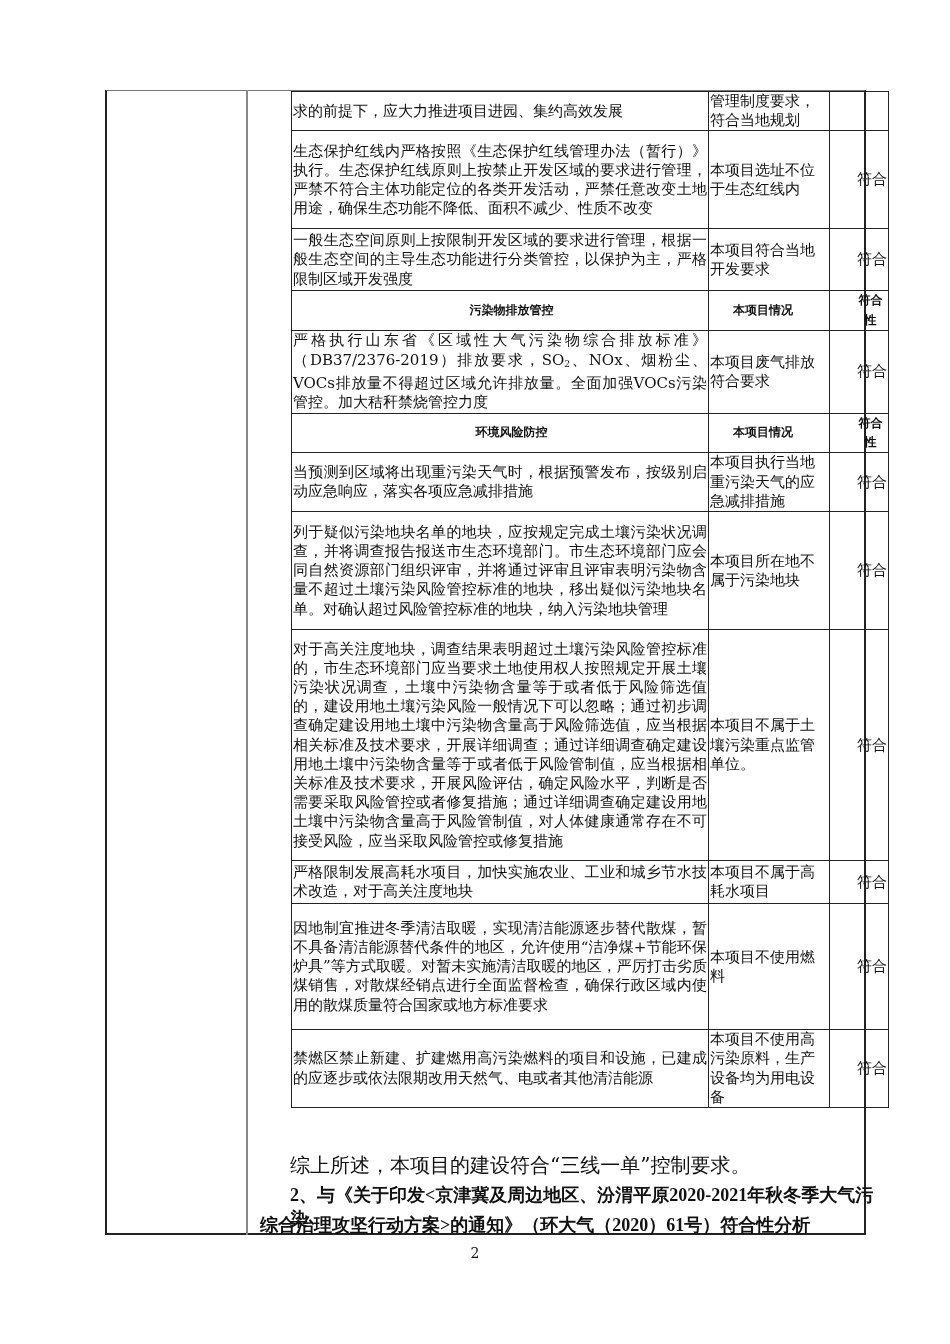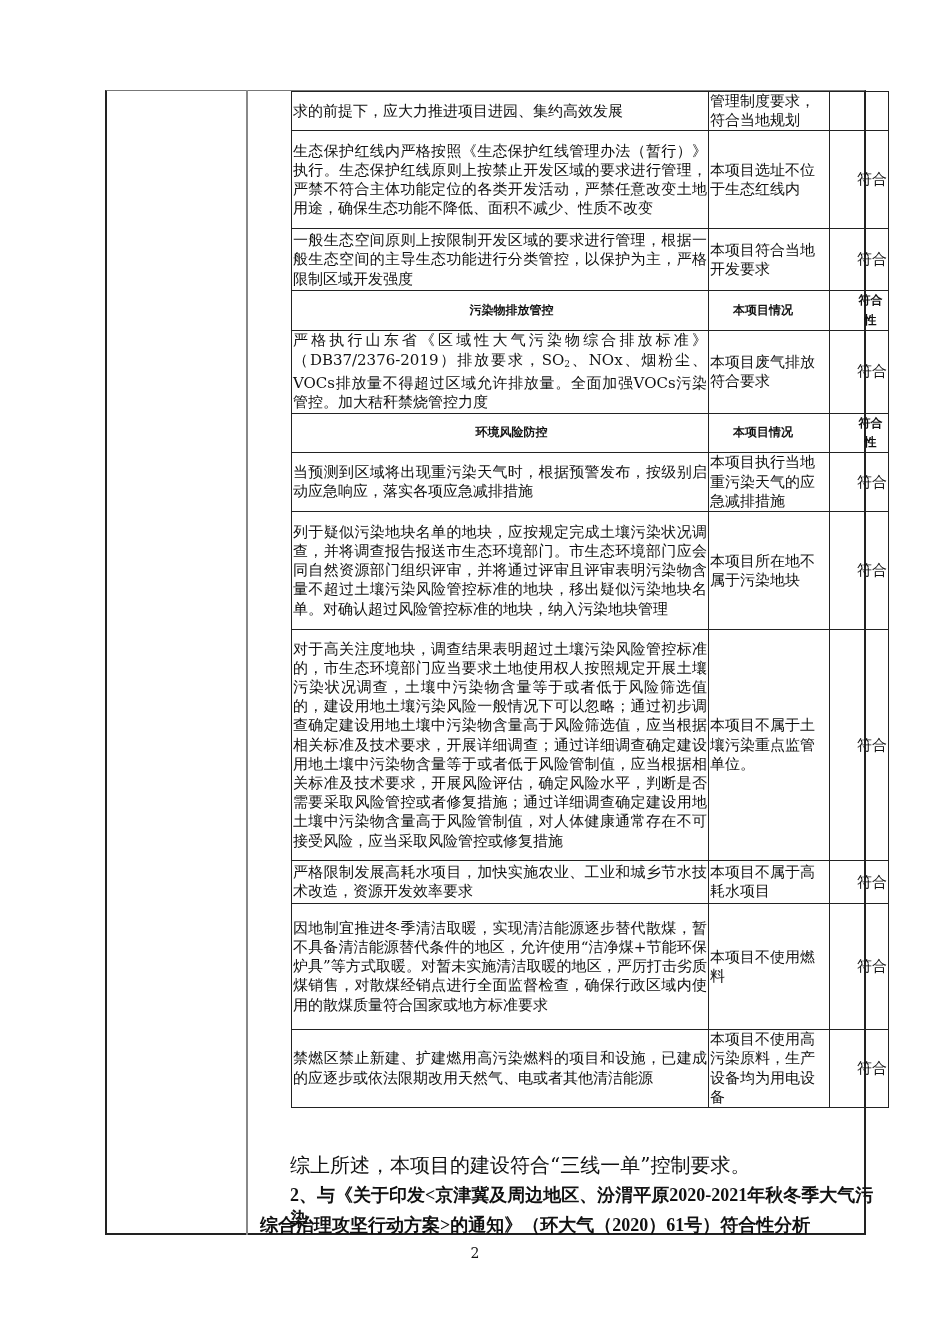--- a/index.html
+++ b/index.html
@@ -68,21 +68,21 @@
         <td class="req">列于疑似污染地块名单的地块，应按规定完成土壤污染状况调查，并将调查报告报送市生态环境部门。市生态环境部门应会同自然资源部门组织评审，并将通过评审且评审表明污染物含量不超过土壤污染风险管控标准的地块，移出疑似污染地块名单。对确认超过风险管控标准的地块，纳入污染地块管理</td>
         <td class="proj">本项目所在地不属于污染地块</td>
         <td class="comp">符合</td>
       </tr>
       <tr class="data" style="height: 231px;">
         <td class="req">对于高关注度地块，调查结果表明超过土壤污染风险管控标准的，市生态环境部门应当要求土地使用权人按照规定开展土壤污染状况调查，土壤中污染物含量等于或者低于风险筛选值的，建设用地土壤污染风险一般情况下可以忽略；通过初步调查确定建设用地土壤中污染物含量高于风险筛选值，应当根据相关标准及技术要求，开展详细调查；通过详细调查确定建设用地土壤中污染物含量等于或者低于风险管制值，应当根据相关标准及技术要求，开展风险评估，确定风险水平，判断是否需要采取风险管控或者修复措施；通过详细调查确定建设用地土壤中污染物含量高于风险管制值，对人体健康通常存在不可接受风险，应当采取风险管控或修复措施</td>
         <td class="proj">本项目不属于土壤污染重点监管单位。</td>
         <td class="comp">符合</td>
       </tr>
       <tr class="data" style="height: 43px;">
-        <td class="req">严格限制发展高耗水项目，加快实施农业、工业和城乡节水技术改造，资源开发效率要求</td>
+        <td class="req">严格限制发展高耗水项目，加快实施农业、工业和城乡节水技术改造，对于高关注度地块</td>
         <td class="proj">本项目不属于高耗水项目</td>
         <td class="comp">符合</td>
       </tr>
       <tr class="data" style="height: 126px;">
         <td class="req">因地制宜推进冬季清洁取暖，实现清洁能源逐步替代散煤，暂不具备清洁能源替代条件的地区，允许使用“洁净煤+节能环保炉具”等方式取暖。对暂未实施清洁取暖的地区，严厉打击劣质煤销售，对散煤经销点进行全面监督检查，确保行政区域内使用的散煤质量符合国家或地方标准要求</td>
         <td class="proj">本项目不使用燃料</td>
         <td class="comp">符合</td>
       </tr>
       <tr class="data" style="height: 68px;">
         <td class="req">禁燃区禁止新建、扩建燃用高污染燃料的项目和设施，已建成的应逐步或依法限期改用天然气、电或者其他清洁能源</td>

